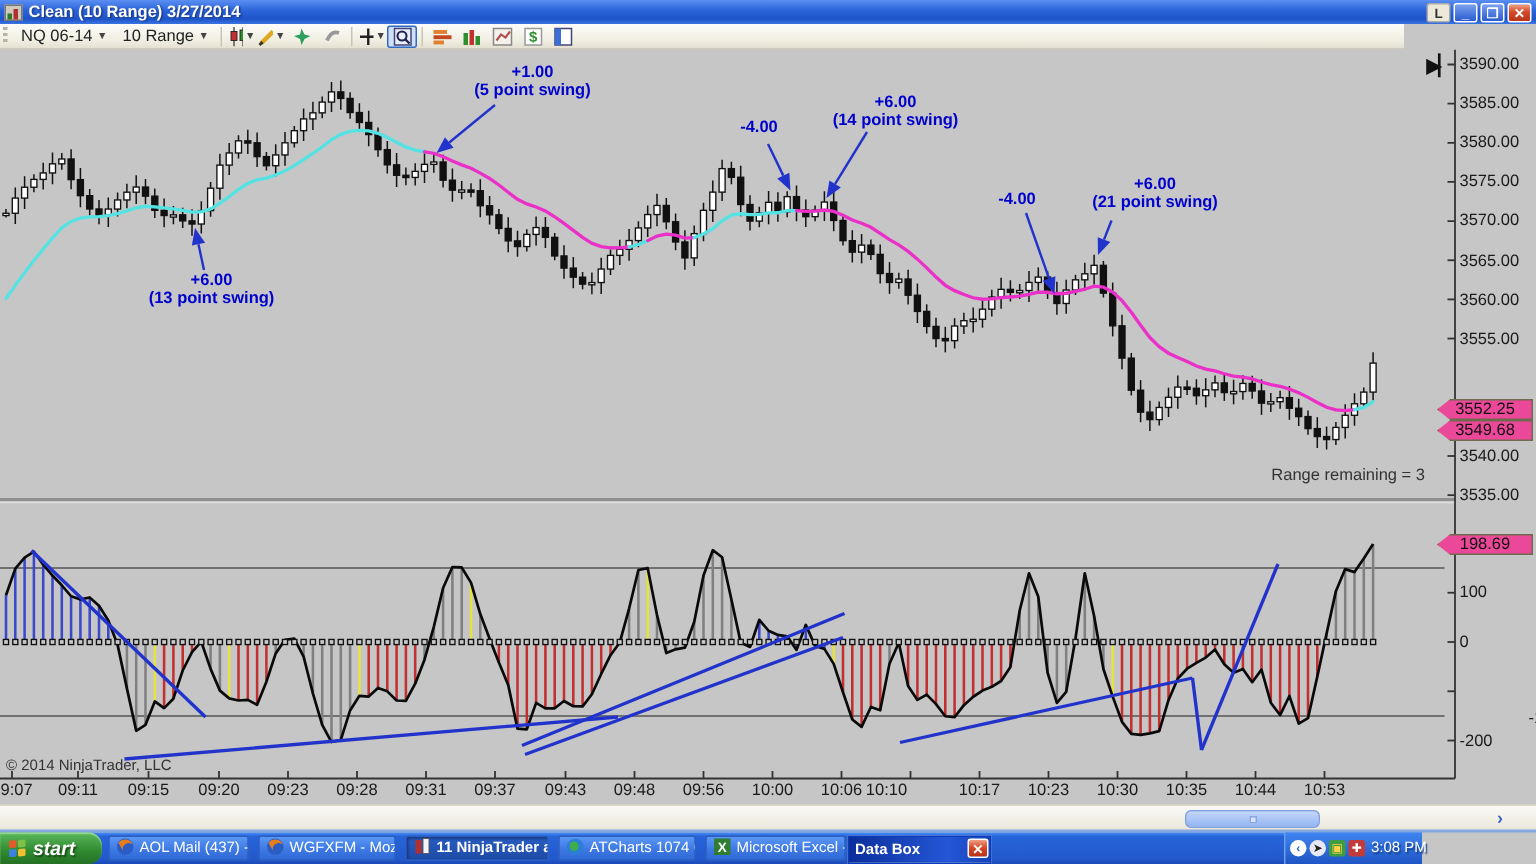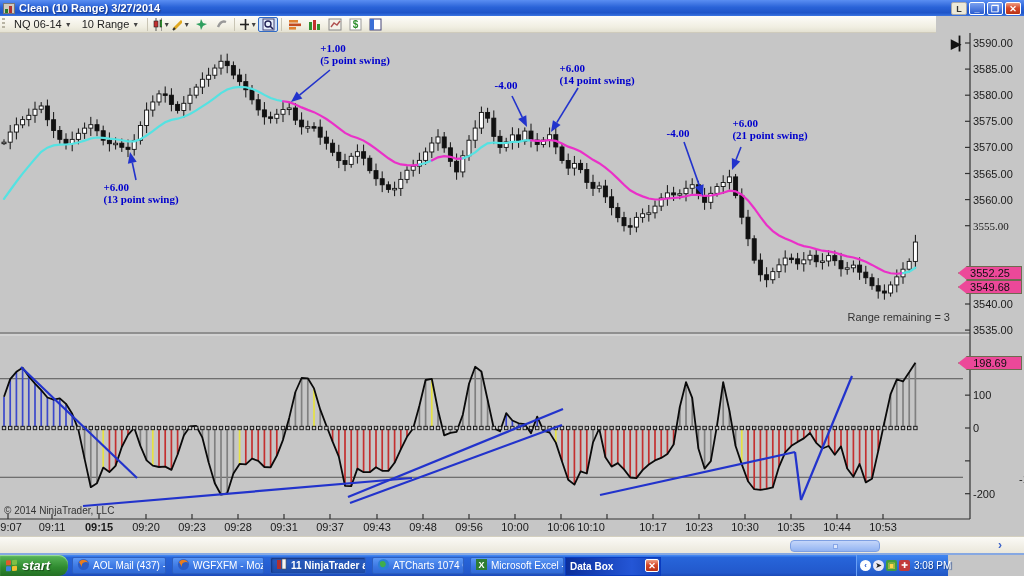--- a/index.html
+++ b/index.html
@@ -35,22 +35,22 @@
   .tb-btn svg{display:block;}
   
   #chartRegion{position:absolute;left:0;top:33px;width:1024px;height:521px;background:#c6c6c6;}
   #plot{position:absolute;left:0;top:0;}
   .ax-label{position:absolute;left:973px;font-size:11px;color:#1a1a1a;white-space:nowrap;}
   .pricebox{position:absolute;left:958px;width:64px;height:14px;background:#ec4899;
     color:#111;font-size:11px;line-height:14px;text-align:center;
     clip-path:polygon(0 50%,9px 0,100% 0,100% 100%,9px 100%);
     box-shadow:inset 0 0 0 1px #6e6a50;}
   .time-label{position:absolute;font-size:11px;color:#1a1a1a;transform:translateX(-50%);white-space:nowrap;}
-  .annot{position:absolute;transform:translateX(-50%);
-    color:#0000cd;font-size:11px;font-weight:bold;line-height:12px;white-space:nowrap;font-family:Liberation Serif, serif;}
+  .annot{position:absolute;transform:translateX(-50%);text-align:center;
+    color:#0000cd;font-size:11px;font-weight:bold;line-height:12px;white-space:nowrap;}
   .range-note{position:absolute;right:74px;top:278px;font-size:11px;color:#333;}
   .copyright{position:absolute;left:4px;top:472px;font-size:10px;color:#333;}
   .playend{position:absolute;left:951px;top:3px;font-size:13px;color:#111;font-weight:bold;letter-spacing:-2px;}
   
   .bstrip{position:absolute;left:0;top:503px;width:1024px;height:18px;
     background:linear-gradient(180deg,#fbfaf6,#e9e6d9);border-top:1px solid #d4d0c0;}
   .bstrip .thumb{position:absolute;left:790px;top:3px;width:90px;height:12px;border-radius:4px;
     background:linear-gradient(180deg,#c4d6fa,#93b4f2);border:1px solid #7d9fe2;}
   .bstrip .thumb i{position:absolute;left:42px;top:3px;width:5px;height:5px;background:#dbe6fc;border:1px solid #86a6e8;}
   .bstrip .chev{position:absolute;right:22px;top:1px;color:#3b62c8;font-size:12px;font-weight:bold;}
@@ -849,31 +849,31 @@
         <polygon points="732,170 740.1989853430615,161.396126491849 731.8178003257098,158.1165323546244" fill="#2233cc"></polygon>
       </svg>
     <div id="overlays">
         <div class="ax-label" style="top: 4px;">3590.00</div>
         <div class="ax-label" style="top: 30px;">3585.00</div>
         <div class="ax-label" style="top: 56px;">3580.00</div>
         <div class="ax-label" style="top: 82px;">3575.00</div>
         <div class="ax-label" style="top: 108px;">3570.00</div>
         <div class="ax-label" style="top: 135px;">3565.00</div>
         <div class="ax-label" style="top: 161px;">3560.00</div>
-        <div class="ax-label" style="top: 187px; font-family: Liberation Serif, serif;">3555.00</div>
+        <div class="ax-label" style="top: 187px;">3555.00</div>
         <div class="ax-label" style="top: 239px;">3545.00</div>
         <div class="ax-label" style="top: 265px;">3540.00</div>
         <div class="ax-label" style="top: 291px;">3535.00</div>
         <div class="ax-label" style="top: 356px;">100</div>
         <div class="ax-label" style="top: 389px;">0</div>
         <div class="ax-label" style="top: 440px; margin-left: 46px;">-100</div>
         <div class="ax-label" style="top: 455px;">-200</div>
         <div class="time-label" style="left: 8px; top: 488px;">09:07</div>
         <div class="time-label" style="left: 52px; top: 488px;">09:11</div>
-        <div class="time-label" style="left: 99px; top: 488px; font-weight: bold;">09:15</div>
+        <div class="time-label" style="left: 99px; top: 488px;">09:15</div>
         <div class="time-label" style="left: 146px; top: 488px;">09:20</div>
         <div class="time-label" style="left: 192px; top: 488px;">09:23</div>
         <div class="time-label" style="left: 238px; top: 488px;">09:28</div>
         <div class="time-label" style="left: 284px; top: 488px;">09:31</div>
         <div class="time-label" style="left: 330px; top: 488px;">09:37</div>
         <div class="time-label" style="left: 377px; top: 488px;">09:43</div>
         <div class="time-label" style="left: 423px; top: 488px;">09:48</div>
         <div class="time-label" style="left: 469px; top: 488px;">09:56</div>
         <div class="time-label" style="left: 515px; top: 488px;">10:00</div>
         <div class="time-label" style="left: 561px; top: 488px;">10:06</div>

